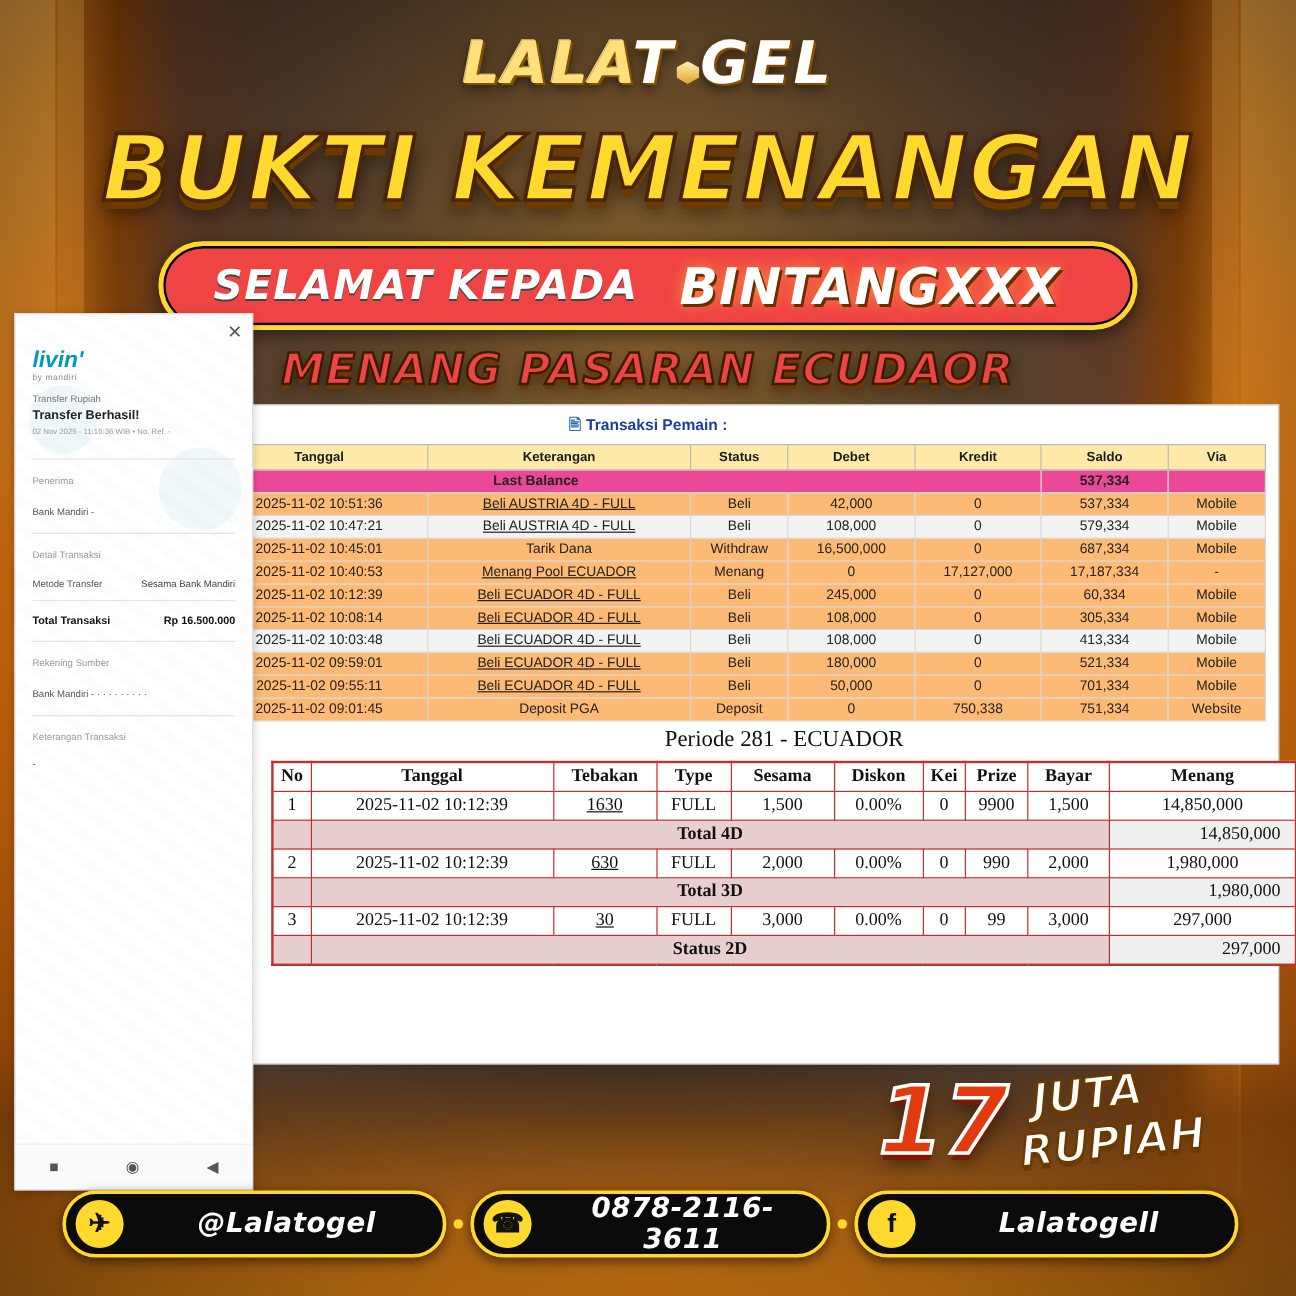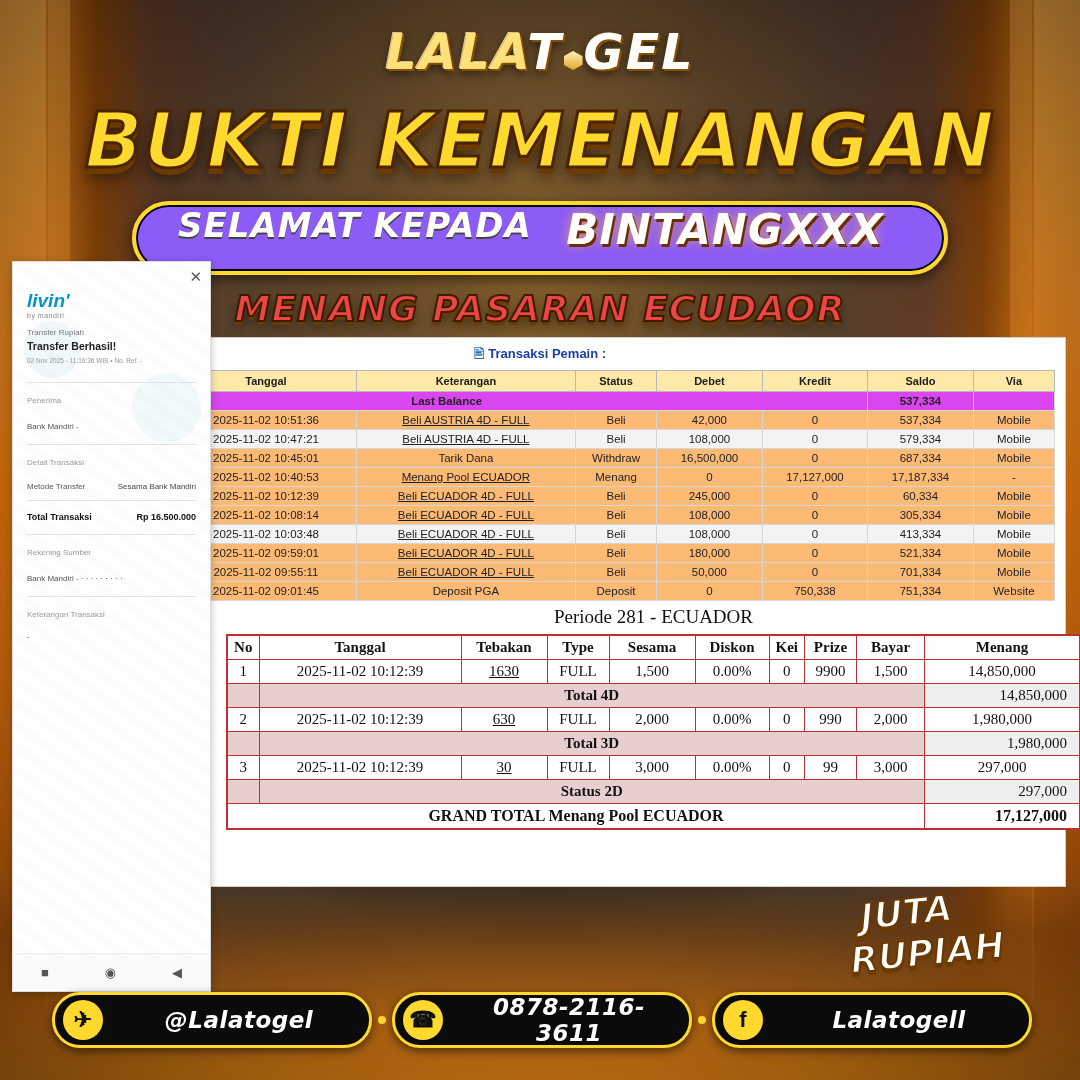--- a/index.html
+++ b/index.html
@@ -53,23 +53,23 @@
   }
   .title-main {
     position:absolute; left:0; right:0; top:96px; text-align:center;
     font-family:"DejaVu Sans", sans-serif; font-weight:bold; font-style:italic;
     font-size:76px; letter-spacing:1px; color:#ffd92e;
     -webkit-text-stroke:3px #4a2400;
     text-shadow:0 7px 0 #6b3a00, 0 10px 16px rgba(0,0,0,.55);
   }
   .pill {
     position:absolute; left:132px; top:201px; width:816px; height:74px;
-    background:#8b5cf6; border:4px solid #ffd92e; border-radius:38px;
+    background:#ef4444; border:4px solid #ffd92e; border-radius:38px;
     box-shadow:0 4px 14px rgba(0,0,0,.55), inset 0 0 0 2px #000;
-    display:flex; align-items:flex-start;
+    display:flex; align-items:center;
   }
   .pill .sel {
     flex:0 0 auto; margin-left:42px;
     font-family:"DejaVu Sans", sans-serif; font-style:italic; font-weight:bold;
     font-size:34px; color:#ffffff; letter-spacing:1px;
     text-shadow:0 2px 0 #444;
   }
   .pill .nick {
     flex:1; text-align:center; padding-right:26px;
     font-family:"DejaVu Sans", sans-serif; font-style:italic; font-weight:bold;
@@ -96,21 +96,21 @@
   table { border-collapse:collapse; width:100%; font-size:11.5px; }
   .tbl1 { width:1030px; margin:0 auto; }
   .tbl1 th {
     background:#ffe9a8; border:1px solid #b9b9b9; padding:4px 3px;
     font-size:11px; color:#1b1b1b; font-weight:bold;
   }
   .tbl1 td { border:1px solid #d6d6d6; padding:3px 4px; text-align:center; color:#222; }
   .row-odd { background:#fdba74; }
   .row-even { background:#f3f3f3; }
   .row-last { background:#fdba74; }
-  .lastbal td { background:#d946ef; font-weight:bold; }
+  .lastbal td { background:#ec4899; font-weight:bold; }
   .red { color:#cc1111; }
   .blue { color:#1a3fd0; }
   .lnk { color:#1a3fd0; text-decoration:underline; cursor:pointer; }
   .lnk-org { color:#c8620c; text-decoration:underline; cursor:pointer; }
   .org { color:#c8620c; }
   .bold { font-weight:bold; }
   
   .periode-wrap {
     position:absolute; left:211px; top:266px; width:855px;
   }
@@ -425,24 +425,20 @@
           <td>99</td>
           <td>3,000</td>
           <td>297,000</td>
         </tr>
         <tr>
           <td class="tot-blank"></td>
           <td class="tot-label" colspan="8">Status 2D</td>
           <td class="tot-val">297,000</td>
         </tr>
 
-        <tr class="grand">
-          <td colspan="9">GRAND TOTAL  Menang Pool ECUADOR</td>
-          <td class="gv">17,127,000</td>
-        </tr>
       </tbody>
     </table>
   </div>
 </div>
 
 <div class="receipt">
   <div class="rc-pattern"></div>
   <div class="rc-x">✕</div>
   <div class="rc-logo">
     <span>livin'</span>
@@ -474,20 +470,21 @@
   <div class="rc-val" style="top:370px">-</div>
 
   <div class="rc-nav">
     <span>■</span>
     <span>◉</span>
     <span>◀</span>
   </div>
 </div>
 
 <div class="juta">
+  <div class="n">17</div>
   <div class="t1">JUTA</div>
   <div class="t2">RUPIAH</div>
 </div>
 
 <div class="footer">
   <div class="fbar f1">
     <div class="badge">✈</div>
     <div class="txt">@Lalatogel</div>
   </div>
   <div class="fdot" style="left:378px"></div>

